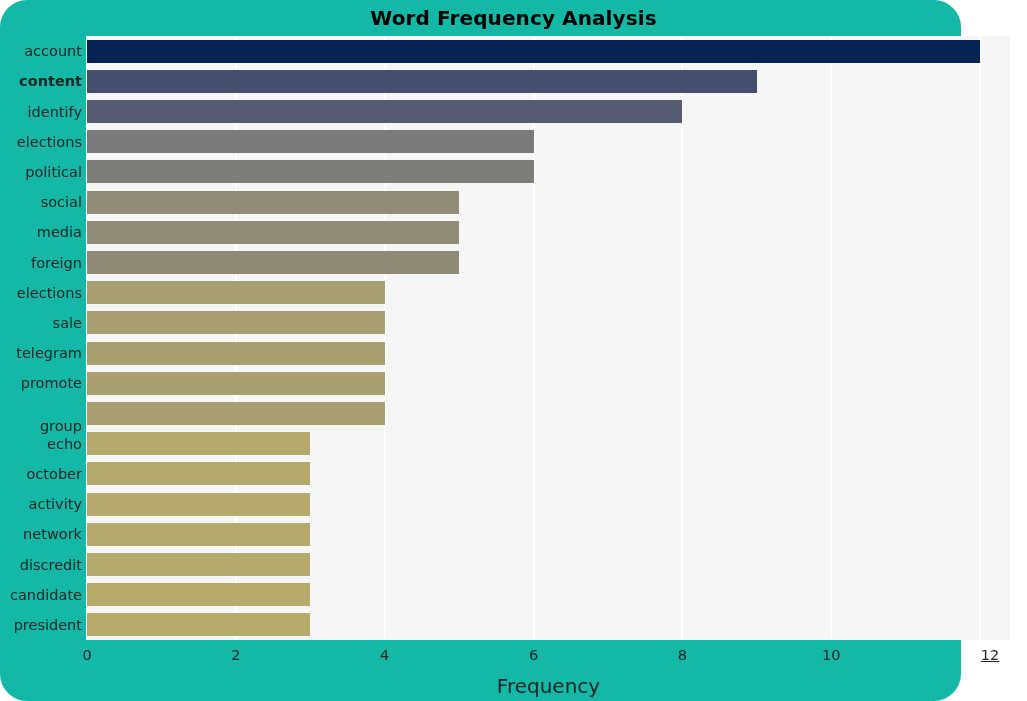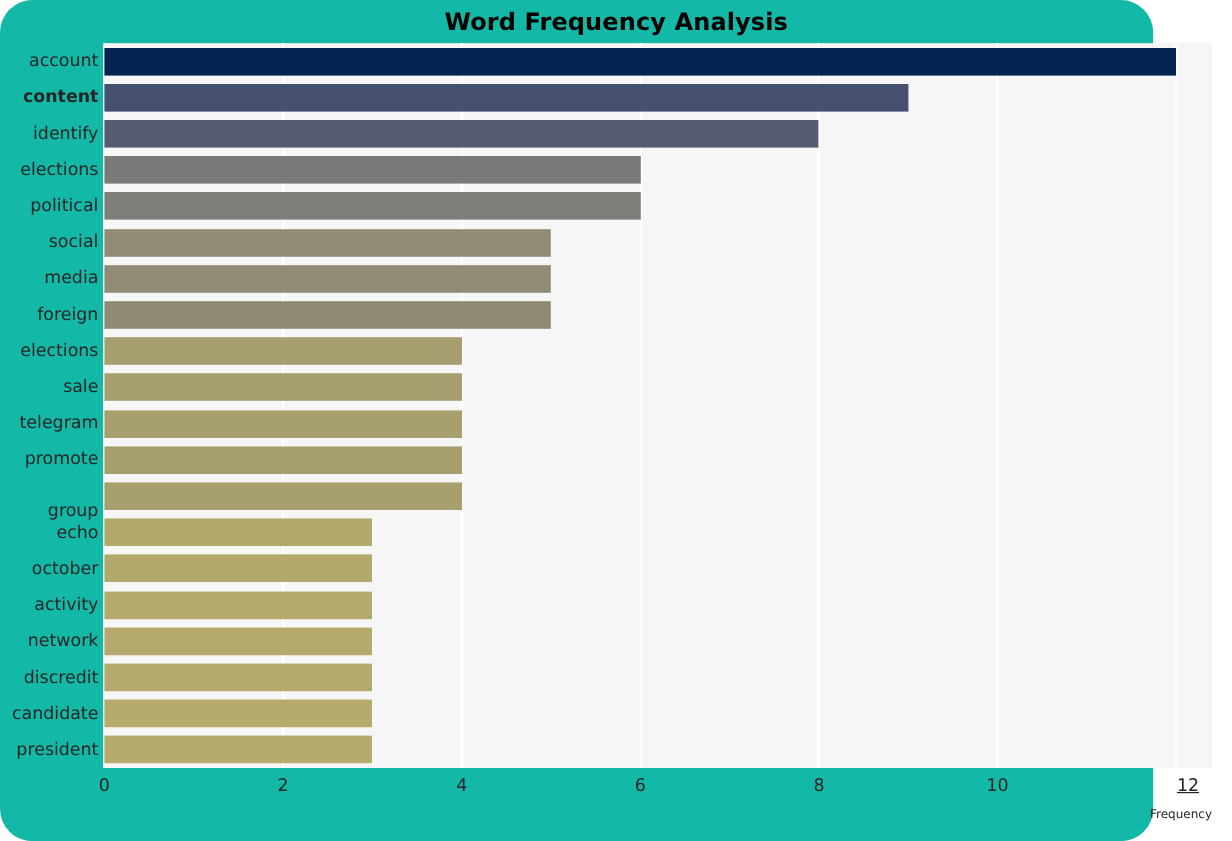--- a/index.html
+++ b/index.html
@@ -106,22 +106,22 @@
     font-size: 14.5px;
     color: #262626;
     line-height: 1;
   }
 
   #x-axis-label {
     position: absolute;
     left: 87px;
     top: 674px;
     width: 923px;
-    text-align: right;
-    font-size: 10px;
+    text-align: center;
+    font-size: 20px;
     color: #262626;
   }
 </style>
 </head>
 <body>
 
 <div id="figure">
 
   <div id="chart-title">Word Frequency Analysis</div>
 

